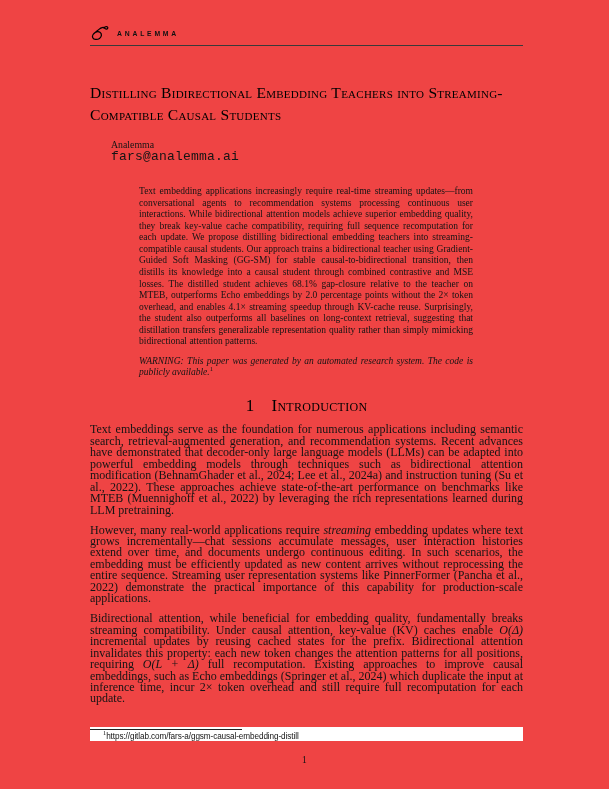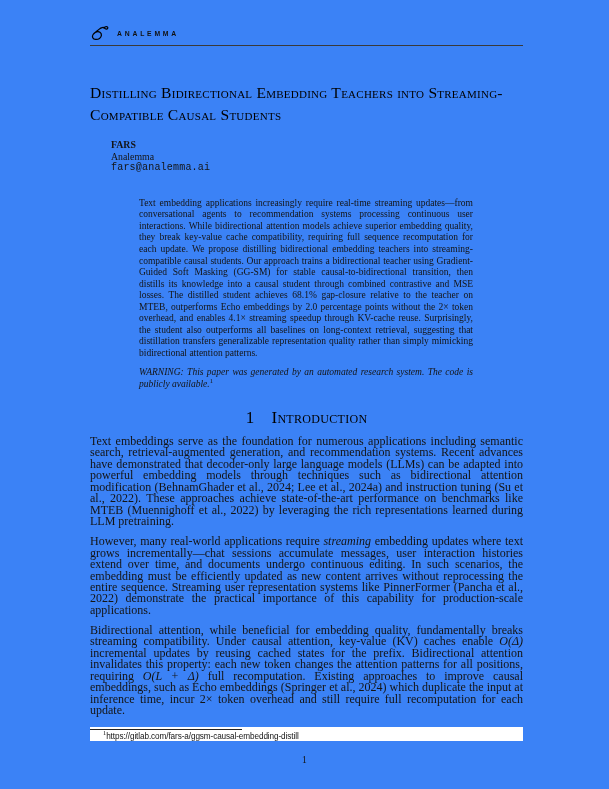--- a/index.html
+++ b/index.html
@@ -1,20 +1,20 @@
 <!DOCTYPE html>
 <html><head>
 <meta charset="utf-8">
 <style>
   html,body { margin:0; padding:0; background:#e9e9e9; }
   .page {
     position:relative;
     width:609px; height:789px;
     margin:0 auto;
-    background:#3b82f6;
+    background:#ef4444;
     color:#141414;
     font-family:"Liberation Serif", serif;
     box-sizing:border-box;
     padding:24px 86px 0 90px;
     overflow:hidden;
   }
   
   .brand-header { border-bottom:1.2px solid #3a3a3a; padding-bottom:4px; }
   .brand-row { display:flex; align-items:center; gap:7px; }
   .brand-icon { width:20px; height:17px; display:inline-block; }
@@ -27,21 +27,21 @@
   .paper-title {
     margin:36px 0 0 0;
     font-size:15.6px; line-height:22px;
     font-weight:normal; font-variant:small-caps; letter-spacing:0.25px;
     color:#000; max-width:452px;
   }
   
   .author-block { margin:13px 0 0 21px; font-size:9.8px; line-height:11.6px; }
   .author-name { font-weight:bold; }
   .author-affiliation { }
-  .author-email { font-family:"Liberation Mono", monospace; font-size:10px; letter-spacing:0.2px; }
+  .author-email { font-family:"Liberation Mono", monospace; font-size:13px; letter-spacing:0.2px; }
   
   .abstract { margin:24px 50px 0 49px; }
   .abstract-heading {
     text-align:center; font-variant:small-caps;
     font-size:11px; letter-spacing:1.1px; color:#000;
   }
   .abstract-body {
     margin:11px 0 8px 0; font-size:9.5px; line-height:11.55px;
     text-align:justify; text-justify:inter-word;
   }
@@ -84,21 +84,20 @@
           <path d="M13.8 4.0 C15.2 1.9 17.9 2.2 17.8 3.9 C17.7 5.3 15.4 5.4 14.6 4.2 C13.6 2.7 11.0 3.6 9.3 5.1 C7.3 6.9 4.6 8.4 3.1 10.5 C1.6 12.7 2.8 15.1 5.6 15.4 C8.5 15.7 11.2 13.8 11.4 11.2 C11.6 8.7 9.0 7.1 6.5 8.0" fill="none" stroke="#000" stroke-width="1.25" stroke-linecap="round"></path>
         </svg>
       </span>
       <span class="brand-name">ANALEMMA</span>
     </div>
   </header>
 
   <h1 class="paper-title">Distilling Bidirectional Embedding Teachers into Streaming-Compatible Causal Students</h1>
 
   <div class="author-block">
-    <div class="author-name">FARS</div>
     <div class="author-affiliation">Analemma</div>
     <div class="author-email">fars@analemma.ai</div>
   </div>
 
   <section class="abstract">
     <p class="abstract-body">Text embedding applications increasingly require real-time streaming updates—from conversational agents to recommendation systems processing continuous user interactions. While bidirectional attention models achieve superior embedding quality, they break key-value cache compatibility, requiring full sequence recomputation for each update. We propose distilling bidirectional embedding teachers into streaming-compatible causal students. Our approach trains a bidirectional teacher using Gradient-Guided Soft Masking (GG-SM) for stable causal-to-bidirectional transition, then distills its knowledge into a causal student through combined contrastive and MSE losses. The distilled student achieves 68.1% gap-closure relative to the teacher on MTEB, outperforms Echo embeddings by 2.0 percentage points without the 2× token overhead, and enables 4.1× streaming speedup through KV-cache reuse. Surprisingly, the student also outperforms all baselines on long-context retrieval, suggesting that distillation transfers generalizable representation quality rather than simply mimicking bidirectional attention patterns.</p>
     <p class="abstract-warning"><span>WARNING: This paper was generated by an automated research system. The code is publicly available.</span><sup class="fnmark">1</sup></p>
   </section>
 
   <h2 class="section-heading">

